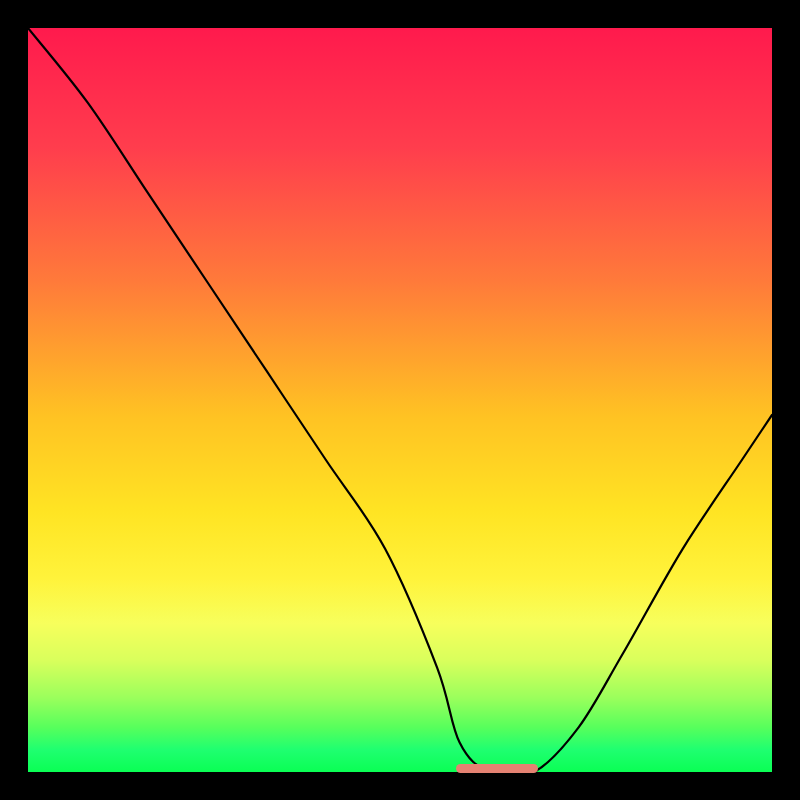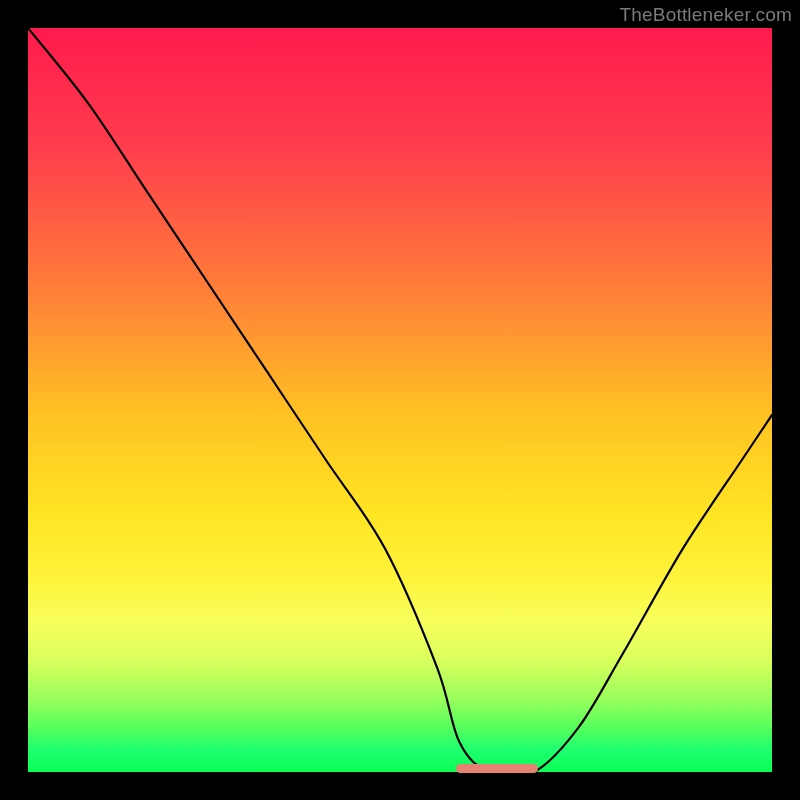--- a/index.html
+++ b/index.html
@@ -70,15 +70,14 @@
 
     <svg class="curve" viewBox="0 0 744 744" preserveAspectRatio="none">
 
       <path id="curve-path" d="M 0.0 0.0 C 9.9 12.4, 39.7 47.1, 59.5 74.4 C 79.4 101.7, 99.2 133.9, 119.0 163.7 C 138.9 193.4, 158.7 223.2, 178.6 253.0 C 198.4 282.7, 218.2 312.5, 238.1 342.2 C 257.9 372.0, 277.8 401.8, 297.6 431.5 C 317.4 461.3, 338.5 486.1, 357.1 520.8 C 375.7 555.5, 396.8 607.6, 409.2 639.8 C 421.6 672.1, 422.8 696.9, 431.5 714.2 C 440.2 731.6, 448.9 739.0, 461.3 744.0 C 473.7 749.0, 491.0 751.4, 505.9 744.0 C 520.8 736.6, 535.7 719.2, 550.6 699.4 C 565.4 679.5, 577.8 654.7, 595.2 625.0 C 612.6 595.2, 634.9 553.0, 654.7 520.8 C 674.6 488.6, 699.4 453.8, 714.2 431.5 C 729.1 409.2, 739.0 394.3, 744.0 386.9 " fill="none" stroke="#000" stroke-width="2.2" stroke-linecap="round"></path>
     </svg>
 
     <div id="optimal-marker" class="marker" style="left: 427.52px; width: 82.4px; top: 736px;"></div>
 
   </div>
 
-  <div class="watermark">TheBottleneker.com</div>
 
 </div>
 
 </body></html>

